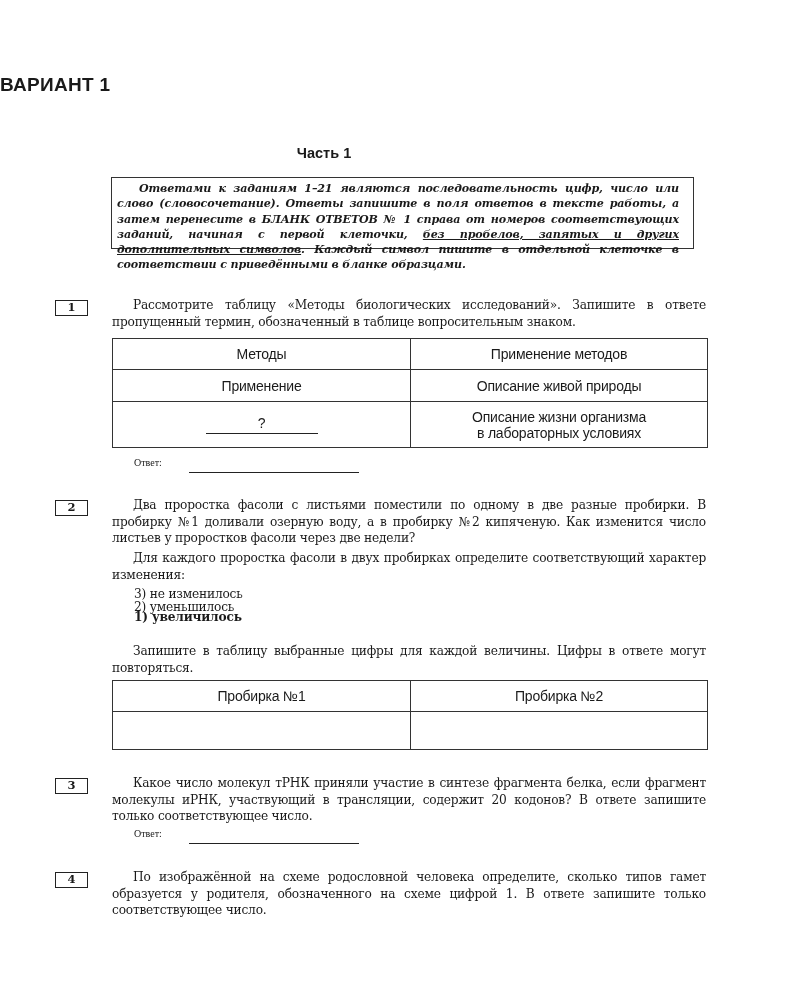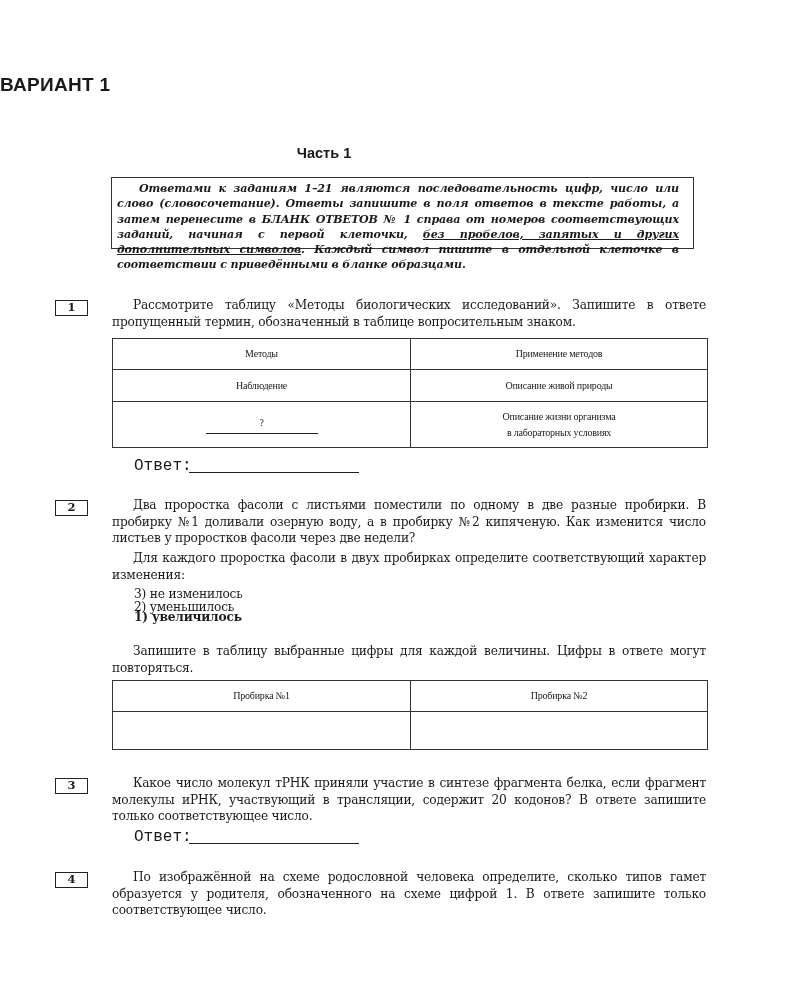--- a/index.html
+++ b/index.html
@@ -42,33 +42,33 @@
       line-height: 16.5px; text-align: justify; letter-spacing: -0.2px;
     }
     .para .indent { display: inline-block; width: 21px; }
     .list-item {
       left: 134px; font-family: "DejaVu Serif", serif; font-size: 12.2px;
       line-height: 16.5px; letter-spacing: -0.2px;
     }
 
     table.grid {
       position: absolute; border-collapse: collapse;
-      font-family: Liberation Serif, serif; font-size: 10px; letter-spacing: -0.2px;
+      font-family: Liberation Sans, sans-serif; font-size: 14px; letter-spacing: -0.2px;
     }
     table.grid td {
       border: 1.5px solid #333; text-align: center; vertical-align: middle;
       padding: 0; line-height: 16px;
     }
     .q-blank {
       display: inline-block; width: 112px; border-bottom: 1.2px solid #222;
       padding-bottom: 2px;
     }
 
     .answer-label {
-      font-family: Liberation Mono, monospace; font-size: 16px;
+      font-family: Liberation Serif, serif; font-size: 10px;
     }
     .answer-line {
       height: 0; border-bottom: 1.2px solid #222; width: 170px;
     }
   </style>
 </head>
 <body>
 
 <div class="abs variant-title">ВАРИАНТ 1</div>
 <div class="abs part-title">Часть 1</div>
@@ -78,21 +78,21 @@
 <div class="abs task-num" style="top:300px;">1</div>
 <div class="abs para" style="top:297px;"><span class="indent"></span><span>Рассмотрите таблицу «Методы биологических исследований». Запишите в ответе пропущенный термин, обозначенный в таблице вопросительным знаком.</span></div>
 
 <table class="grid" style="left:112px; top:338px; width:596px;">
   <tbody>
       <tr style="height:31px;">
     <td style="width:297px;">Методы</td>
     <td>Применение методов</td>
   </tr>
   <tr style="height:32px;">
-    <td>Наблюдение</td>
+    <td>Применение</td>
     <td>Описание живой природы</td>
   </tr>
   <tr style="height:46px;">
     <td><span class="q-blank">?</span></td>
     <td>
           <div>Описание жизни организма</div>
           <div>в лабораторных условиях</div>
         </td>
   </tr>
 </tbody>

